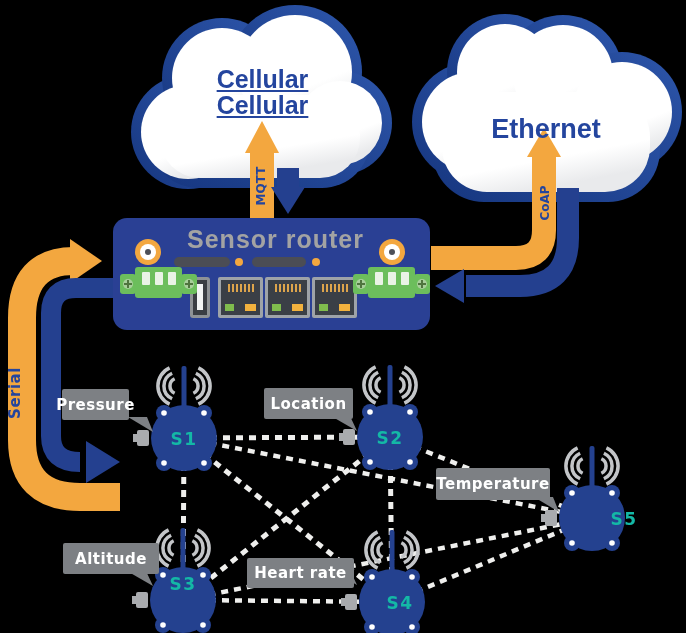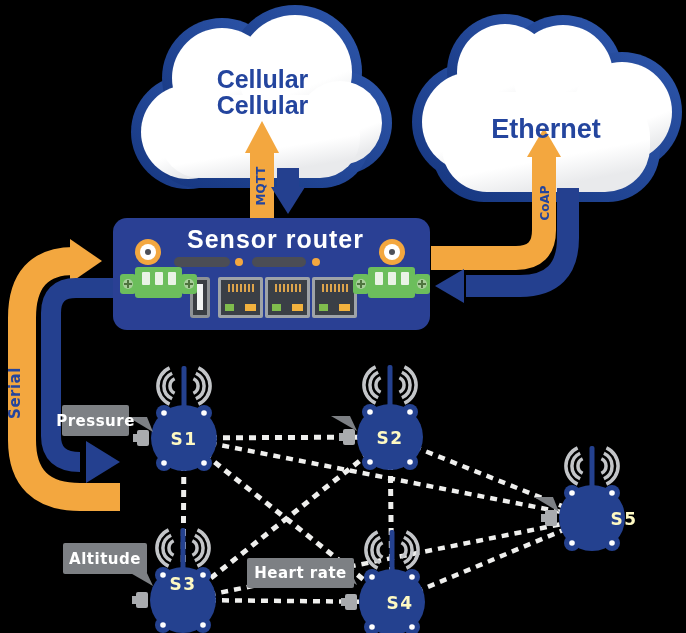--- a/index.html
+++ b/index.html
@@ -7,28 +7,28 @@
     position:relative; width:686px; height:633px; overflow:hidden;
     background:#000; font-family:"Liberation Sans", sans-serif;
   }
   #diagram-svg { position:absolute; left:0; top:0; }
 
   
   .cloud-label {
     position:absolute; text-align:center; color:var(--text-blue);
     font-family:"Liberation Sans", sans-serif; font-weight:600;
   }
-  #cellular-label { left:155px; top:66px; width:215px; font-size:25px; line-height:26px; }
+  #cellular-label { left:155px; top:66px; width:215px; font-size:25px; line-height:26px;text-decoration:underline; }
   #ethernet-label { left:440px; top:114px; width:212px; font-size:27px; }
 
   
   .router { position:absolute; left:113px; top:218px; width:317px; height:112px;
             background:var(--router-blue); border-radius:14px; }
   .router-title { position:absolute; top:7px; left:0; right:0; text-align:center;
-            font-weight:bold; font-size:25px; color:#ffffff; letter-spacing:1px;padding-left:8px; }
+            font-weight:bold; font-size:25px; color:#a3a3a3; letter-spacing:1px;padding-left:8px; }
   .ant { position:absolute; width:26px; height:26px; border-radius:50%; background:var(--orange); top:21px; }
   .ant::before { content:""; position:absolute; inset:5px; background:#fff; border-radius:50%; }
   .ant::after  { content:""; position:absolute; inset:10px; background:#4E5058; border-radius:50%; }
   .ant.left  { left:22px; }  .ant.right { left:266px; }
   .vent { position:absolute; top:39px; height:10px; border-radius:5px; background:#4B4D55; }
   .vent.v1 { left:61px; width:56px; } .vent.v2 { left:139px; width:54px; }
   .vdot { position:absolute; top:40px; width:8px; height:8px; border-radius:50%; background:var(--orange); }
   .vdot.d1 { left:122px; } .vdot.d2 { left:199px; }
   .usb { position:absolute; left:77px; top:59px; width:20px; height:41px; background:#8F9296; border-radius:3px; }
   .usb-inner { position:absolute; inset:3px; background:#3A3D43; }
@@ -53,33 +53,33 @@
 
   
   .rot { position:absolute; transform:translate(-50%,-50%) rotate(-90deg);
          font-weight:bold; font-size:12px; color:var(--text-blue); white-space:nowrap;
          font-family:"DejaVu Sans", sans-serif; }
   #mqtt-label { left:261px; top:186px; }
   #coap-label { left:545px; top:203px; }
   #serial-label { left:15px; top:393px; font-size:15px; letter-spacing:.5px; }
 
   
-  .snode-label { position:absolute; transform:translate(-50%,-50%); color:#fef9c3;
+  .snode-label { position:absolute; transform:translate(-50%,-50%); color:#14b8a6;
          font-weight:bold; font-size:17px; letter-spacing:1.5px;
          font-family:"DejaVu Sans", sans-serif; }
 
   
   .bubble { position:absolute; background:var(--label-gray); color:#fff;
          font-weight:bold; font-size:15px; letter-spacing:.5px; border-radius:2px;
          display:flex; align-items:center; justify-content:center;
          font-family:"DejaVu Sans", sans-serif; }
-  #bubble-pressure    { left:62px;  top:405px; width:67px;  height:31px; }
+  #bubble-pressure    { left:62px;  top:389px; width:67px;  height:31px; }
   #bubble-location    { left:264px; top:388px; width:89px;  height:31px; }
   #bubble-temperature { left:436px; top:468px; width:114px; height:32px; }
-  #bubble-altitude    { left:63px;  top:543px; width:84px;  height:31px; }
+  #bubble-altitude    { left:63px;  top:543px; width:96px;  height:31px; }
   #bubble-heartrate   { left:247px; top:558px; width:107px; height:30px; }
 </style>
 </head>
 <body>
 
 <div id="stage">
 
   <svg id="diagram-svg" width="686" height="633" viewBox="0 0 686 633">
     <defs>
       <linearGradient id="cloudStroke" x1="0" y1="1" x2="1" y2="0">
@@ -373,16 +373,18 @@
   <div class="rot" id="coap-label">CoAP</div>
   <div class="rot" id="serial-label">Serial</div>
 
   <div class="snode-label" style="left:184px;top:439px">S1</div>
   <div class="snode-label" style="left:390px;top:438px">S2</div>
   <div class="snode-label" style="left:183px;top:584px">S3</div>
   <div class="snode-label" style="left:400px;top:603px">S4</div>
   <div class="snode-label" style="left:624px;top:519px">S5</div>
 
   <div class="bubble" id="bubble-pressure">Pressure</div>
+  <div class="bubble" id="bubble-location">Location</div>
   <div class="bubble" id="bubble-altitude">Altitude</div>
   <div class="bubble" id="bubble-heartrate">Heart rate</div>
+  <div class="bubble" id="bubble-temperature">Temperature</div>
 
 </div>
 
 </body></html>

